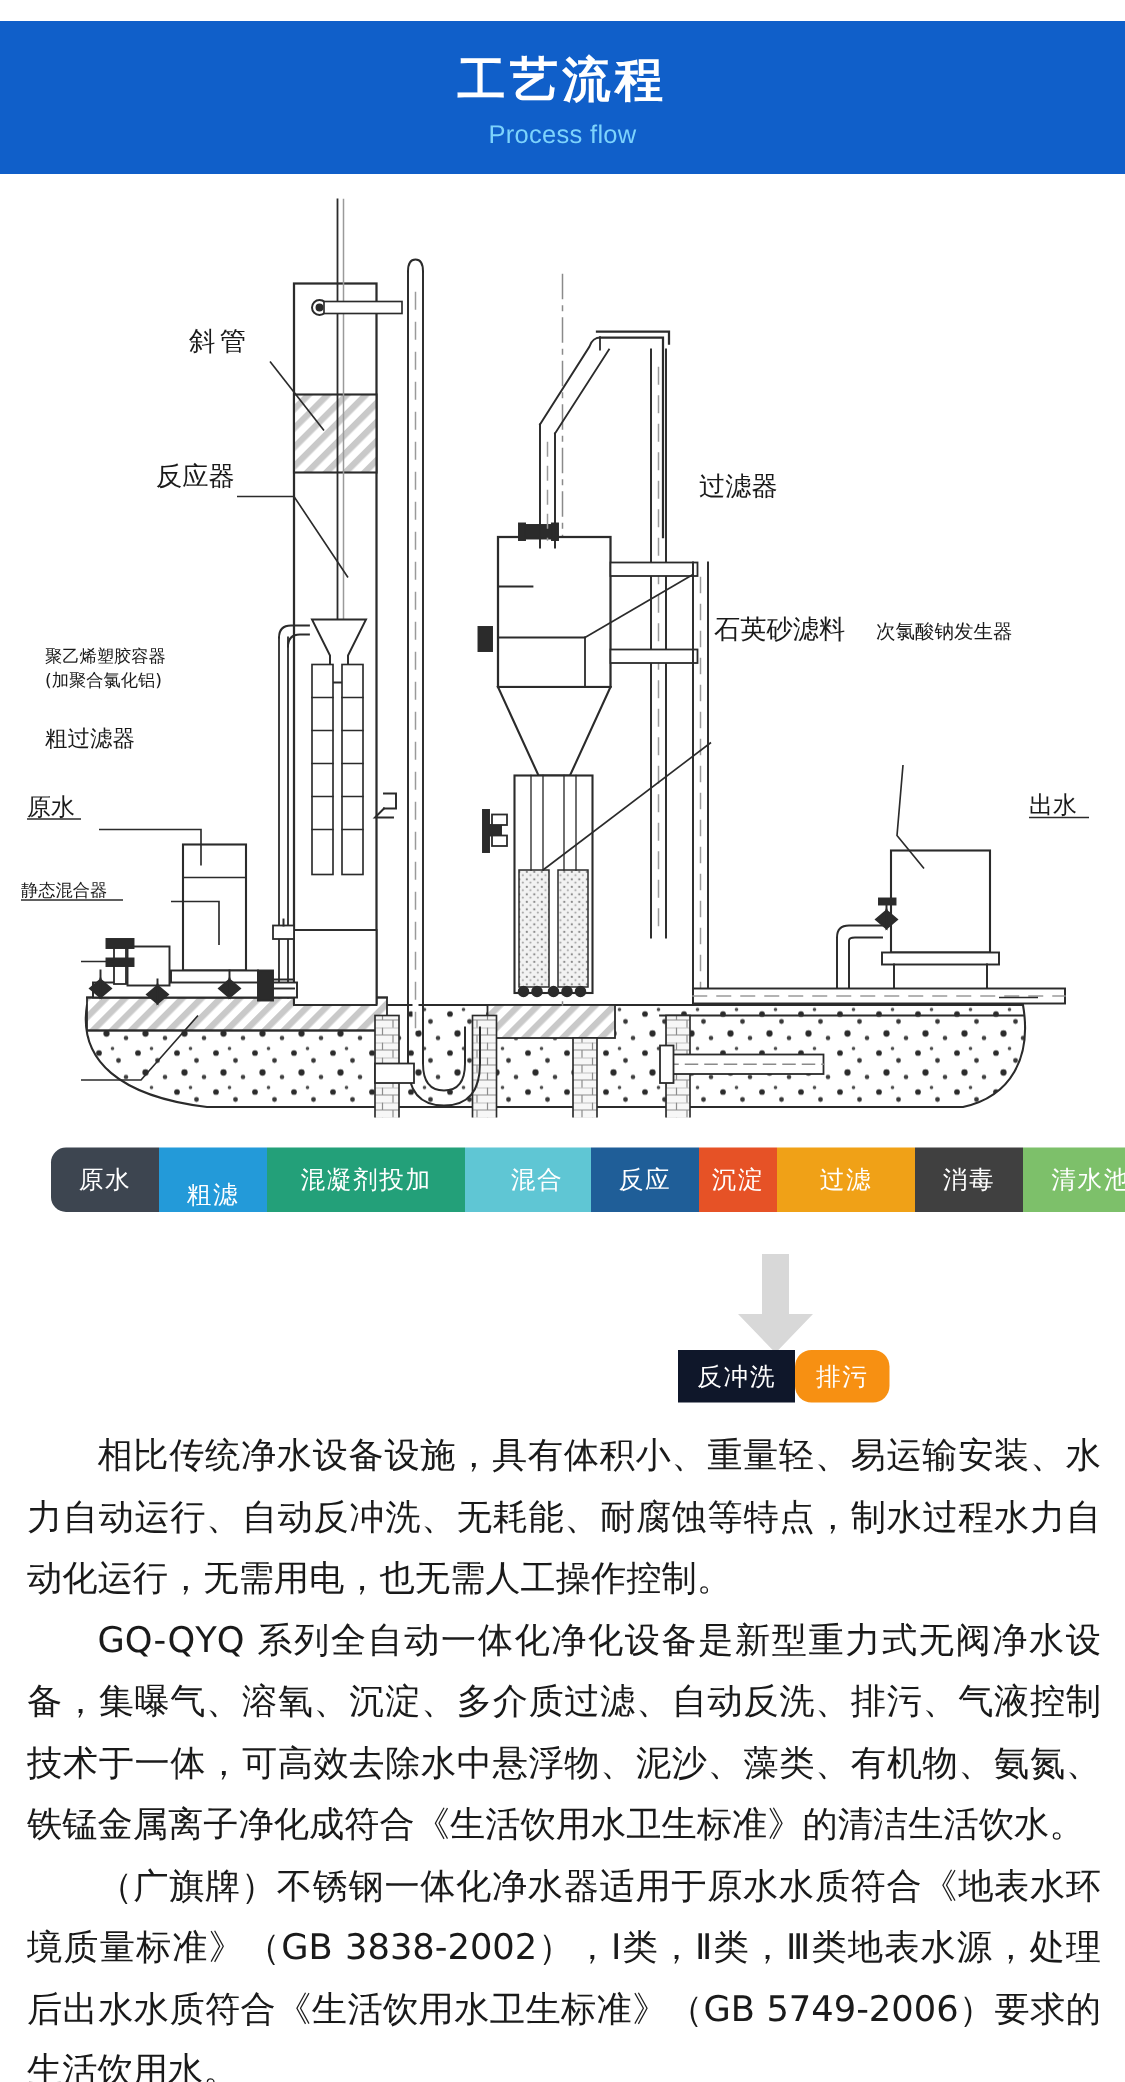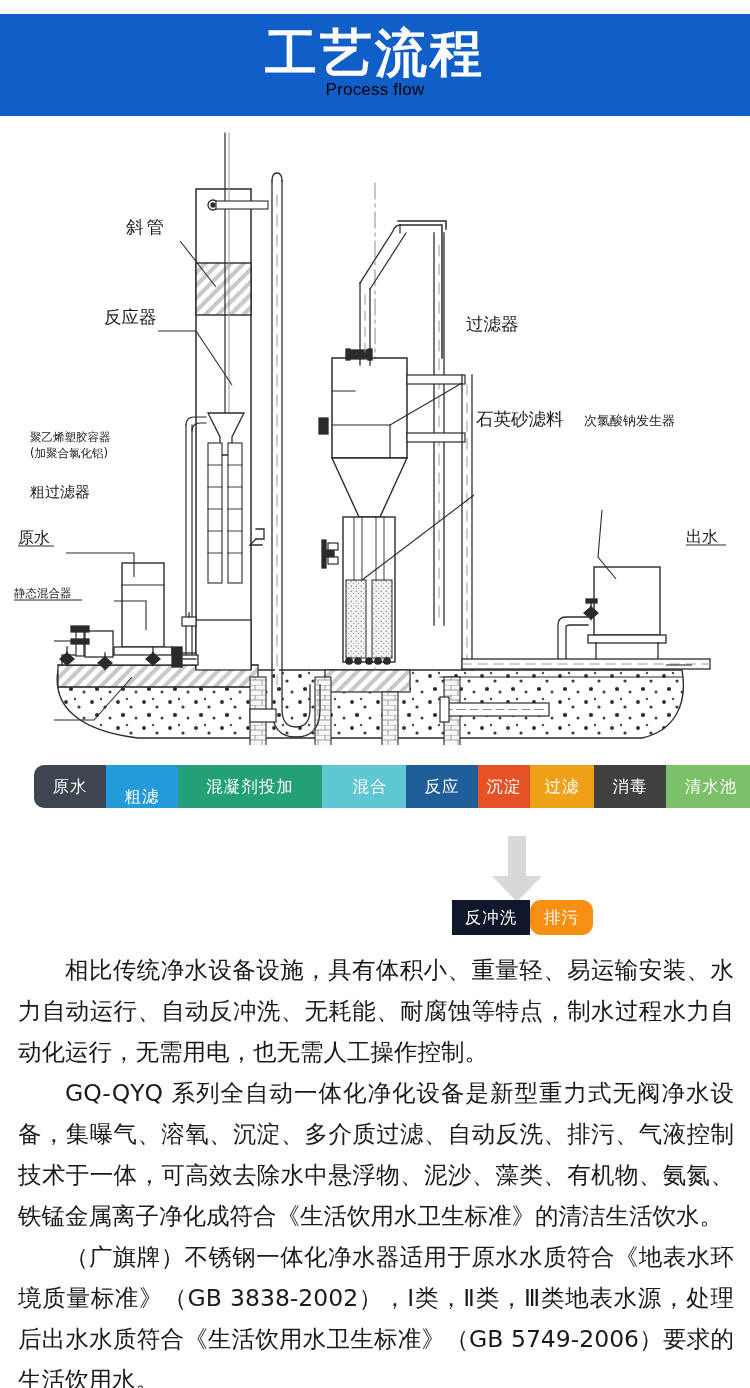--- a/index.html
+++ b/index.html
@@ -11,25 +11,25 @@
     overflow:hidden;
     position:relative;
   }
   
   .header{
     position:absolute;left:0;top:14px;width:750px;height:102px;
     background:#105fc9;
     display:flex;flex-direction:column;align-items:center;justify-content:center;
   }
   .header .title{
-    color:#ffffff;font-size:52px;font-weight:bold;letter-spacing:3px;
+    color:#ffffff;font-size:32px;font-weight:bold;letter-spacing:3px;
     line-height:46px;margin:0;
   }
   .header .subtitle{
-    color:#000000;font-size:17px;line-height:22px;margin-top:3px;letter-spacing:.2px;
+    color:#7dd3fc;font-size:17px;line-height:22px;margin-top:3px;letter-spacing:.2px;
   }
 
   
   .diagram-wrap{
     position:absolute;left:10px;top:125px;width:730px;height:620px;
     background:#ffffff;
   }
   .diagram-wrap svg{display:block;}
 
   
@@ -322,33 +322,33 @@
 </div>
 
 <div class="flowbar">
   <div class="flow-strip" id="flow-strip">
       <div class="flow-seg first" style="background: rgb(61, 69, 80); width: 72px;">
         <span>原水</span>
       </div>
       <div class="flow-seg" style="background: rgb(35, 154, 217); width: 72px; align-items: flex-end;">
         <span>粗滤</span>
       </div>
-      <div class="flow-seg" style="background: rgb(35, 160, 121); width: 144px;">
+      <div class="flow-seg" style="background: rgb(35, 160, 121); width: 132px;">
         <span>混凝剂投加</span>
       </div>
       <div class="flow-seg" style="background: rgb(95, 198, 212); width: 72px; padding-left: 12px;">
         <span>混合</span>
       </div>
       <div class="flow-seg" style="background: rgb(31, 94, 152); width: 72px;">
         <span>反应</span>
       </div>
       <div class="flow-seg" style="background: rgb(230, 82, 38); width: 52px;">
         <span>沉淀</span>
       </div>
-      <div class="flow-seg" style="background: rgb(240, 161, 23); width: 64px;">
+      <div class="flow-seg" style="background: rgb(240, 161, 23); width: 92px;">
         <span>过滤</span>
       </div>
       <div class="flow-seg" style="background: #404040; width: 72px;">
         <span>消毒</span>
       </div>
       <div class="flow-seg" style="background: rgb(125, 192, 106); width: 90px;">
         <span>清水池</span>
       </div>
     </div>
 

